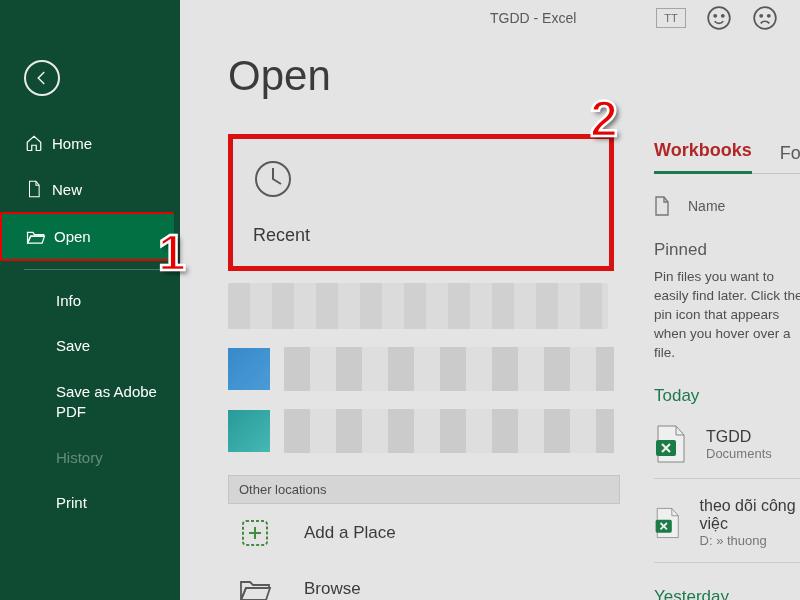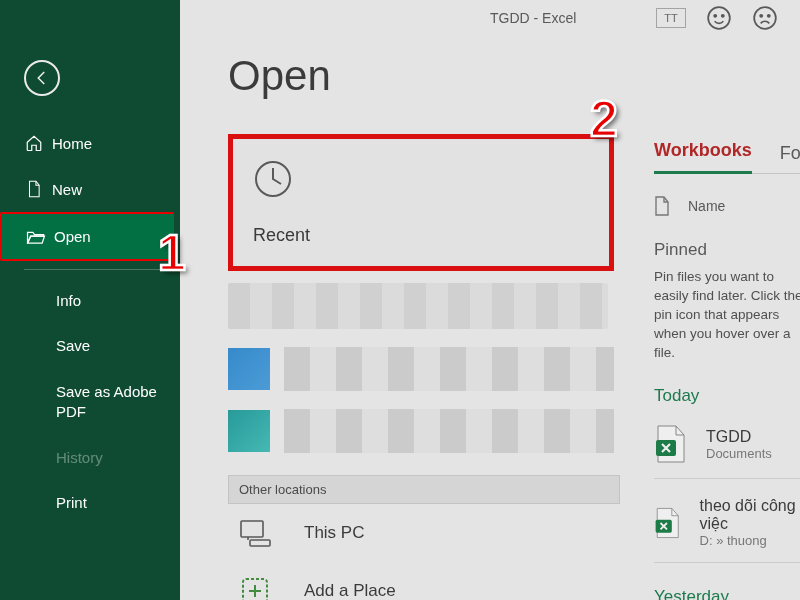--- a/index.html
+++ b/index.html
@@ -179,30 +179,20 @@
     </div>
     <div class="pixel-row">
       <div class="pixel-sq sq-teal"></div>
       <div class="pixel-lines"></div>
     </div>
 
     <div class="other-header">Other locations</div>
 
     <div class="other-item">
       <div class="icon-box">
-        <svg width="34" height="30" viewBox="0 0 34 30" fill="none" stroke="#555" stroke-width="1.6">
-            <rect x="3" y="3" width="22" height="16" rx="1"></rect>
-            <rect x="12" y="22" width="20" height="6" rx="1"></rect>
-            <path d="M10 19v3"></path>
-          </svg>
-      </div>
-      <span class="label">This PC</span>
-    </div>
-    <div class="other-item">
-      <div class="icon-box">
         <svg width="30" height="30" viewBox="0 0 30 30" fill="none" stroke="#3a8f3a" stroke-width="2" stroke-dasharray="3 2">
             <rect x="3" y="3" width="24" height="24" rx="3"></rect>
             <path d="M15 9v12M9 15h12" stroke-dasharray="0"></path>
           </svg>
       </div>
       <span class="label">Add a Place</span>
     </div>
     <div class="other-item">
       <div class="icon-box">
         <svg width="34" height="26" viewBox="0 0 34 26" fill="none" stroke="#555" stroke-width="1.8">

